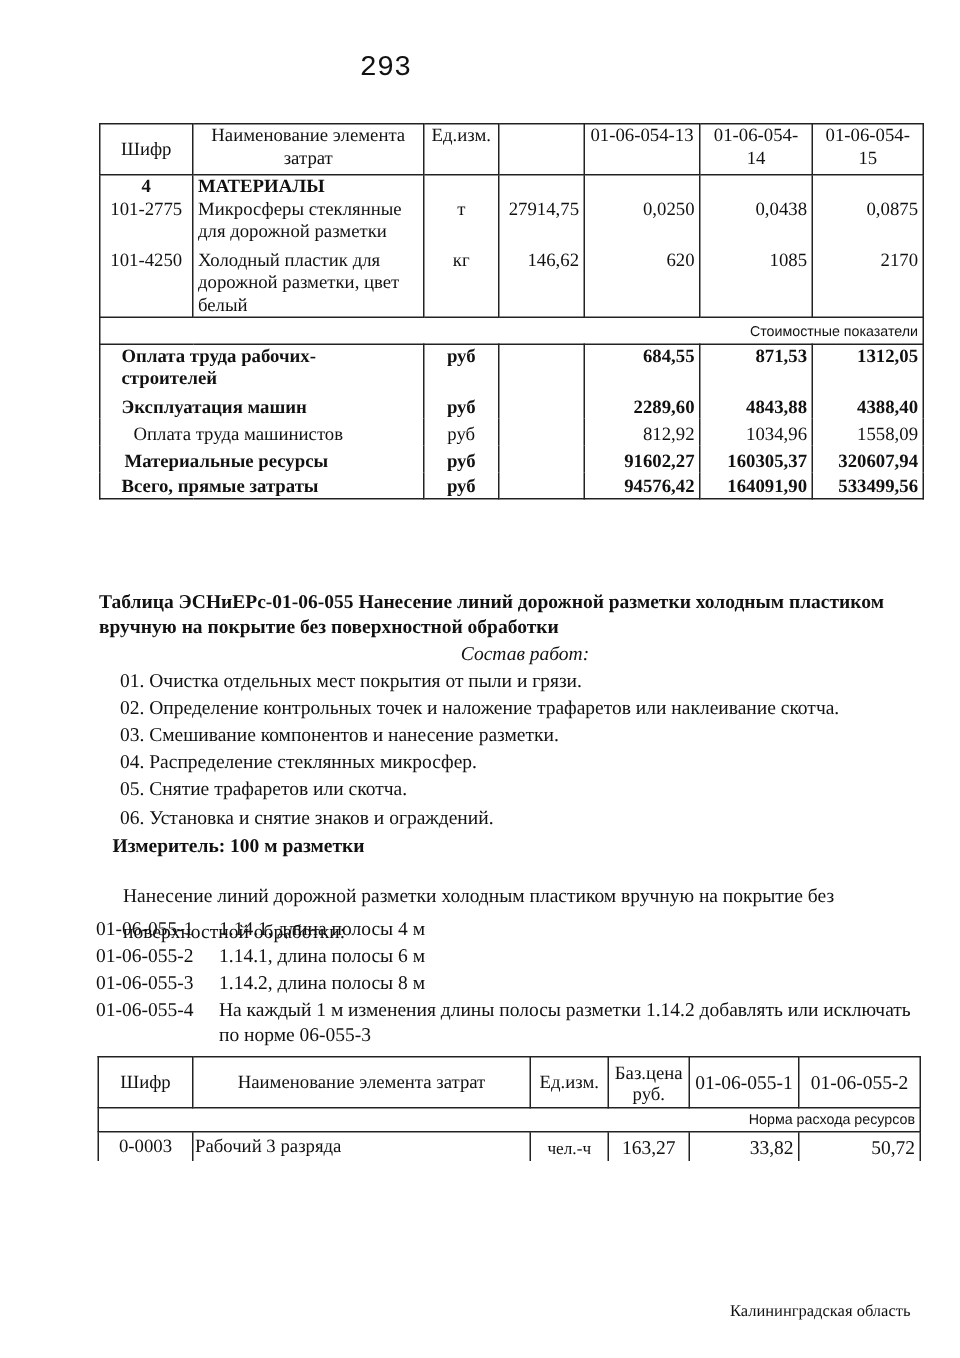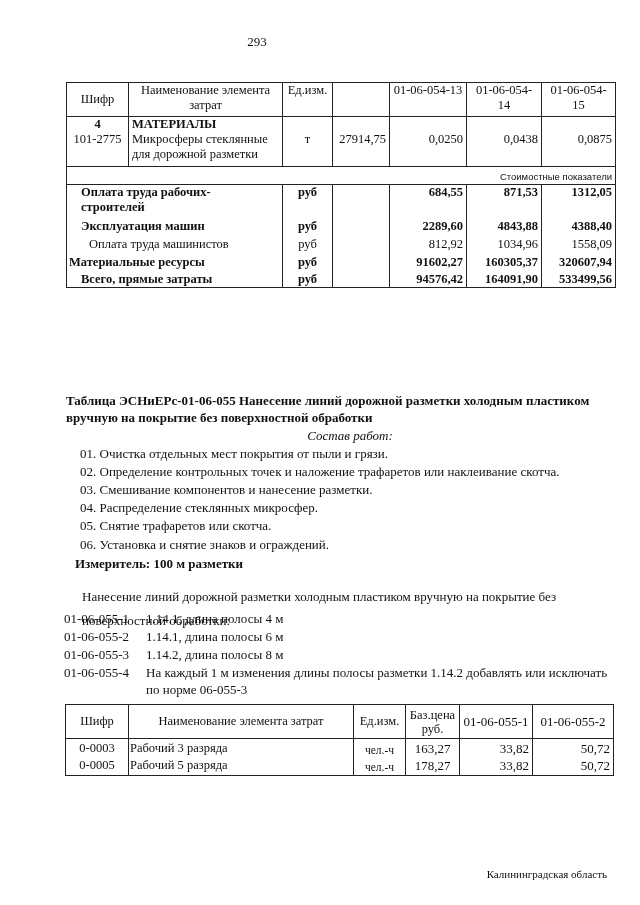--- a/index.html
+++ b/index.html
@@ -2,21 +2,21 @@
 <html><head>
 <meta charset="utf-8">
 <style>
   html, body { margin: 0; padding: 0; background: #ffffff; }
   body {
     width: 640px; height: 905px; position: relative; overflow: hidden;
     font-family: "Liberation Serif", "DejaVu Serif", serif;
     color: #111; font-size: 12.5px;
   }
   .abs { position: absolute; }
-  .page-number { left: 0; width: 514px; top: 34px; text-align: center; font-size: 13px; }
+  .page-number { left: 0; width: 514px; top: 34px; text-align: center; font-size: 19px; font-family: Liberation Mono, monospace; }
 
   table { border-collapse: collapse; position: absolute; table-layout: fixed; }
   td, th { border: 1px solid #222; padding: 0 3px; vertical-align: top; font-weight: normal; line-height: 15px; }
   th { text-align: center; vertical-align: middle; }
   .r { text-align: right; }
   .c { text-align: center; }
   .b { font-weight: bold; }
   .nb-t td { border-top: none; }
   .nb-b td { border-bottom: none; }
   .band td { font-family: "Liberation Sans", "DejaVu Sans", sans-serif; font-size: 9.5px; text-align: right; line-height: 15px; }
@@ -70,20 +70,29 @@
   </tr>
   <tr class="nb-t nb-b">
     <td class="c">101-2775</td>
     <td style="padding-bottom:4px">Микросферы стеклянные для дорожной разметки</td>
     <td class="c">т</td>
     <td class="r">27914,75</td>
     <td class="r">0,0250</td>
     <td class="r">0,0438</td>
     <td class="r">0,0875</td>
   </tr>
+  <tr class="nb-t">
+    <td class="c">101-4250</td>
+    <td>Холодный пластик для дорожной разметки, цвет белый</td>
+    <td class="c">кг</td>
+    <td class="r">146,62</td>
+    <td class="r">620</td>
+    <td class="r">1085</td>
+    <td class="r">2170</td>
+  </tr>
   <tr class="band" style="height:18px">
     <td colspan="7" style="vertical-align:bottom">Стоимостные показатели</td>
   </tr>
   <tr class="nb-b">
     <td colspan="2" class="b" style="padding-left:14px;padding-right:50px">Оплата труда рабочих-строителей</td>
     <td class="c b">руб</td>
     <td></td>
     <td class="r b">684,55</td>
     <td class="r b">871,53</td>
     <td class="r b">1312,05</td>
@@ -98,21 +107,21 @@
   </tr>
   <tr class="nb-t nb-b">
     <td colspan="2" style="padding-left:22px;padding-top:3px">Оплата труда машинистов</td>
     <td class="c" style="padding-top:3px">руб</td>
     <td></td>
     <td class="r" style="padding-top:3px">812,92</td>
     <td class="r" style="padding-top:3px">1034,96</td>
     <td class="r" style="padding-top:3px">1558,09</td>
   </tr>
   <tr class="nb-t nb-b">
-    <td colspan="2" class="b" style="padding-left:2px;padding-top:3px">Материальные ресурсы</td>
+    <td colspan="2" class="b" style="padding-left:16px;padding-top:3px">Материальные ресурсы</td>
     <td class="c b" style="padding-top:3px">руб</td>
     <td></td>
     <td class="r b" style="padding-top:3px">91602,27</td>
     <td class="r b" style="padding-top:3px">160305,37</td>
     <td class="r b" style="padding-top:3px">320607,94</td>
   </tr>
   <tr class="nb-t">
     <td colspan="2" class="b" style="padding-left:14px;padding-top:2px">Всего, прямые затраты</td>
     <td class="c b" style="padding-top:2px">руб</td>
     <td></td>
@@ -160,32 +169,27 @@
   </colgroup>
   <tbody>
       <tr style="height:34px">
     <th>Шифр</th>
     <th>Наименование элемента затрат</th>
     <th>Ед.изм.</th>
     <th style="line-height:14px;padding:0 1px">Баз.цена руб.</th>
     <th style="font-size:13px">01-06-055-1</th>
     <th style="font-size:13px">01-06-055-2</th>
   </tr>
+  <tr class="band" style="height:16px">
+    <td colspan="6">Норма расхода ресурсов</td>
+  </tr>
   <tr class="nb-b">
     <td class="c" style="padding-top:2px">0-0003</td>
     <td style="padding-top:2px;padding-left:1px">Рабочий 3 разряда</td>
     <td class="c" style="padding-top:4px;font-size:11.5px">чел.-ч</td>
     <td class="c" style="padding-top:2px;font-size:13px">163,27</td>
     <td class="r" style="padding-top:2px;font-size:13px">33,82</td>
     <td class="r" style="padding-top:2px;font-size:13px">50,72</td>
   </tr>
-  <tr class="nb-t">
-    <td class="c" style="padding-bottom:2px">0-0005</td>
-    <td style="padding-left:1px">Рабочий 5 разряда</td>
-    <td class="c" style="padding-top:2px;font-size:11.5px">чел.-ч</td>
-    <td class="c" style="font-size:13px">178,27</td>
-    <td class="r" style="font-size:13px">33,82</td>
-    <td class="r" style="font-size:13px">50,72</td>
-  </tr>
 </tbody>
   </table>
 
 <div class="abs footer">Калининградская область</div>
 
 </body></html>

